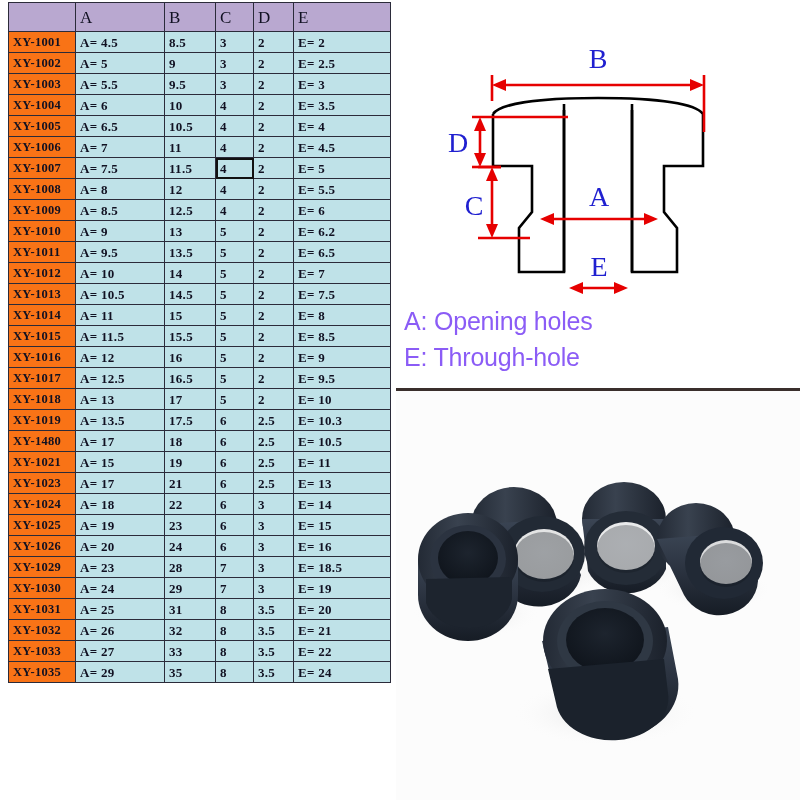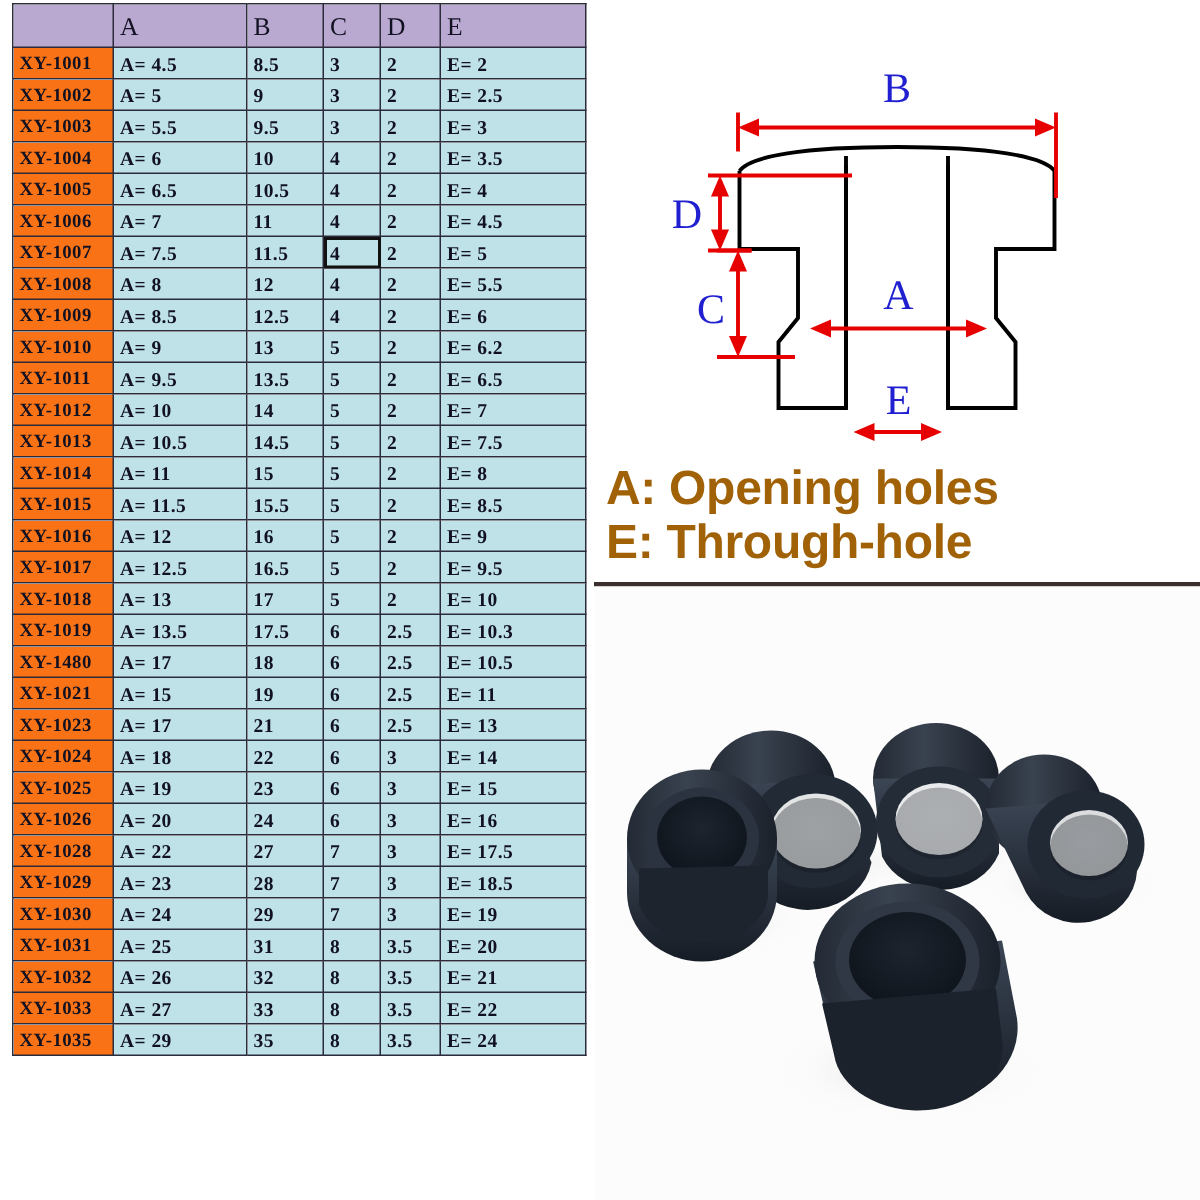--- a/index.html
+++ b/index.html
@@ -65,23 +65,23 @@
 
   
   #drawing-panel{
     position:absolute;left:396px;top:0;width:404px;height:392px;
     background:#ffffff;
   }
   #drawing-svg{position:absolute;left:0;top:0;}
   .legend{
     position:absolute;left:8px;
     font-family:"Liberation Sans", sans-serif;
-    font-weight:bold;
-    font-size:32px;
-    color:#a16207;
+    font-weight:normal;
+    font-size:25px;
+    color:#8b5cf6;
     letter-spacing:-0.2px;
     white-space:nowrap;
   }
   #legend-a{top:307px;}
   #legend-e{top:343px;}
 
   .hdivider{
     position:absolute;left:396px;top:388px;width:404px;height:3px;
     background:#3a2f2c;
   }
@@ -310,28 +310,20 @@
           <td>3</td>
           <td>E=  15</td>
         </tr>
         <tr>
           <td class="code">XY-1026</td>
           <td>A=  20</td>
           <td>24</td>
           <td>6</td>
           <td>3</td>
           <td>E=  16</td>
-        </tr>
-        <tr>
-          <td class="code">XY-1028</td>
-          <td>A=  22</td>
-          <td>27</td>
-          <td>7</td>
-          <td>3</td>
-          <td>E=  17.5</td>
         </tr>
         <tr>
           <td class="code">XY-1029</td>
           <td>A=  23</td>
           <td>28</td>
           <td>7</td>
           <td>3</td>
           <td>E=  18.5</td>
         </tr>
         <tr>

